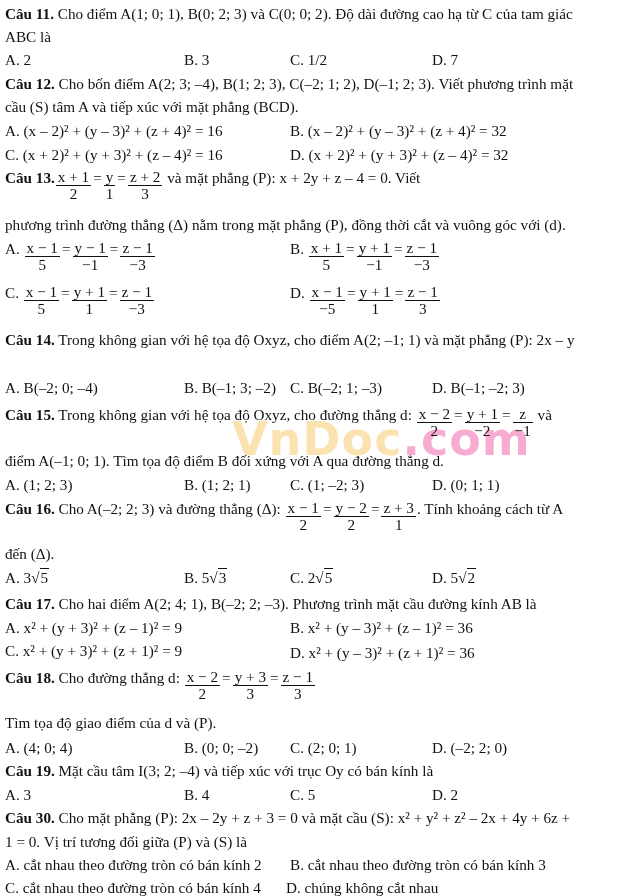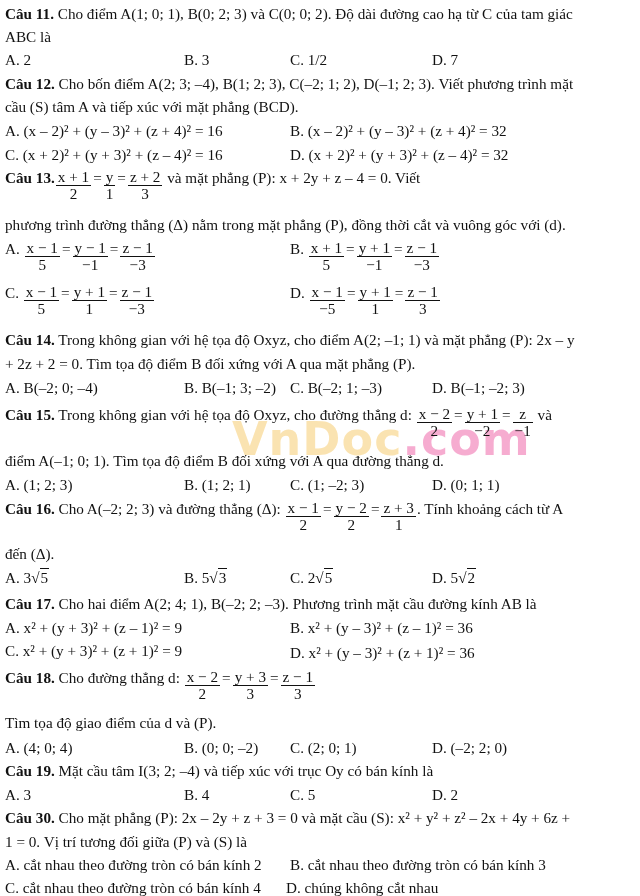--- a/index.html
+++ b/index.html
@@ -123,21 +123,20 @@
         <span class="num">y + 1</span>
         <span class="den">1</span>
       </span><span class="eq">=</span>
     <span class="frac">
         <span class="num">z − 1</span>
         <span class="den">3</span>
       </span>
   </div>
 
   <div class="line" style="top:331px"><span class="qnum">Câu 14.</span><span> Trong không gian với hệ tọa độ Oxyz, cho điểm A(2; –1; 1) và mặt phẳng (P): 2x – y</span></div>
-  <div class="line" style="top:355px">+ 2z + 2 = 0. Tìm tọa độ điểm B đối xứng với A qua mặt phẳng (P).</div>
   <div class="opt c0" style="top:379px">A. B(–2; 0; –4)</div>
   <div class="opt c1" style="top:379px">B. B(–1; 3; –2)</div>
   <div class="opt c2" style="top:379px">C. B(–2; 1; –3)</div>
   <div class="opt c3" style="top:379px">D. B(–1; –2; 3)</div>
 
   <div class="fline" style="top:406px; left:5px">
     <span class="qnum">Câu 15.</span>
       <span style="white-space:pre"> Trong không gian với hệ tọa độ Oxyz, cho đường thẳng d: </span>
     <span class="frac">
         <span class="num">x − 2</span>

